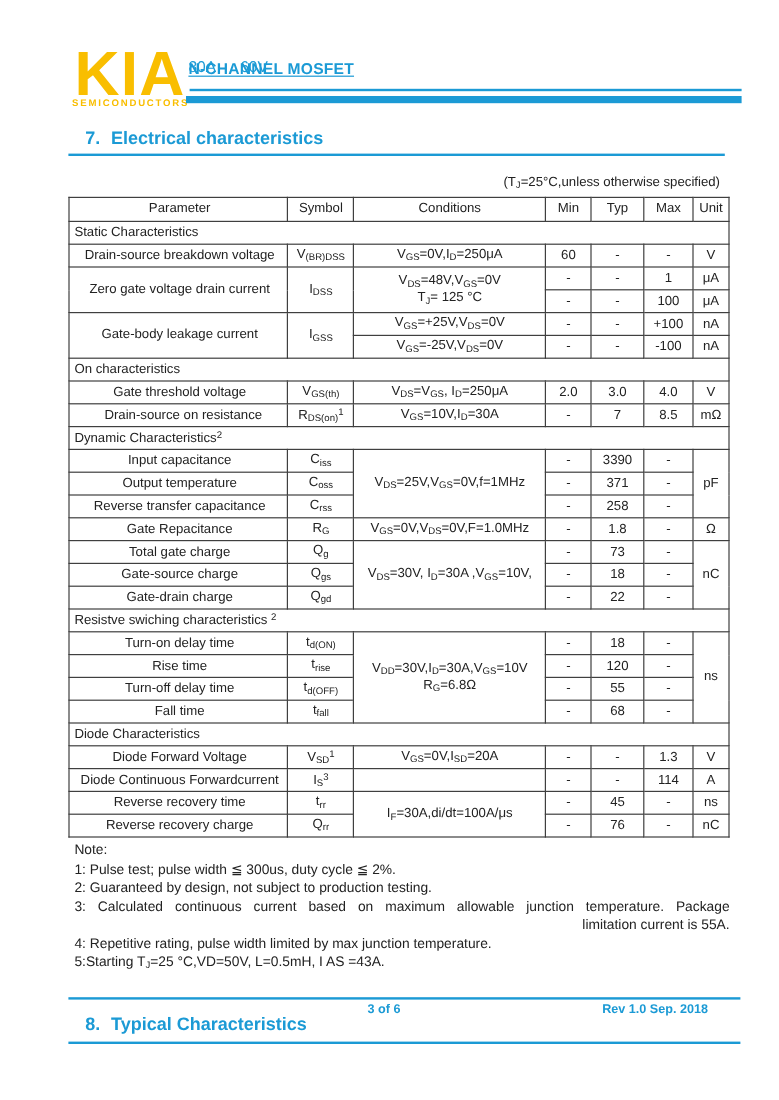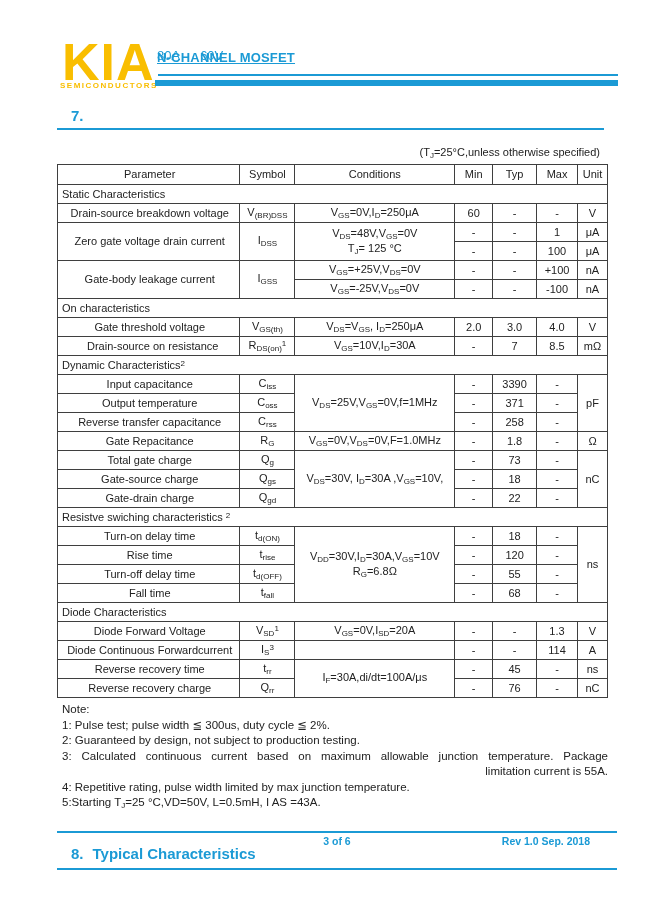--- a/index.html
+++ b/index.html
@@ -46,21 +46,21 @@
   sup{font-size:8px;vertical-align:3px;}
 
   
   .notes{left:62px;top:702px;width:546px;font-size:11.5px;color:var(--ink);line-height:1.35;}
   .note-line{min-height:15px;}
   .note-justify{text-align:justify;text-align-last:justify;}
   .note-indent{padding-left:13px;text-align:right;}
 
   
   .footer-rule{left:57px;top:831px;width:560px;height:2px;background:var(--cyan);}
-  .page-indicator{left:57px;top:835px;width:560px;text-align:center;font-size:10.5px;
+  .page-indicator{left:40px;top:835px;width:560px;text-align:center;font-size:10.5px;
                   font-weight:bold;color:var(--cyan);}
   .revision{right:59px;top:835px;font-size:10.5px;font-weight:bold;color:var(--cyan);}
   .sec8{left:71px;top:845px;}
   .sec8-rule{left:57px;top:868px;width:560px;height:2px;background:var(--cyan);}
 </style>
 </head>
 <body>
 
 <div id="page">
 
@@ -69,20 +69,21 @@
   <div class="abs ratings">
     <span>80A</span>
     <span>60V</span>
   </div>
   <div class="abs device-type">N-CHANNEL MOSFET</div>
   <div class="abs rule-thin"></div>
   <div class="abs rule-thick"></div>
 
   <div class="abs sec-heading sec7">
     <span>7.</span>
+    <span>Electrical characteristics</span>
   </div>
   <div class="abs sec7-rule"></div>
 
   <div class="abs table-note">(T<sub>J</sub>=25°C,unless otherwise specified)</div>
 
   <table class="spec-table">
     <colgroup>
       <col style="width:183px">
         <col style="width:55px">
         <col style="width:160px">

